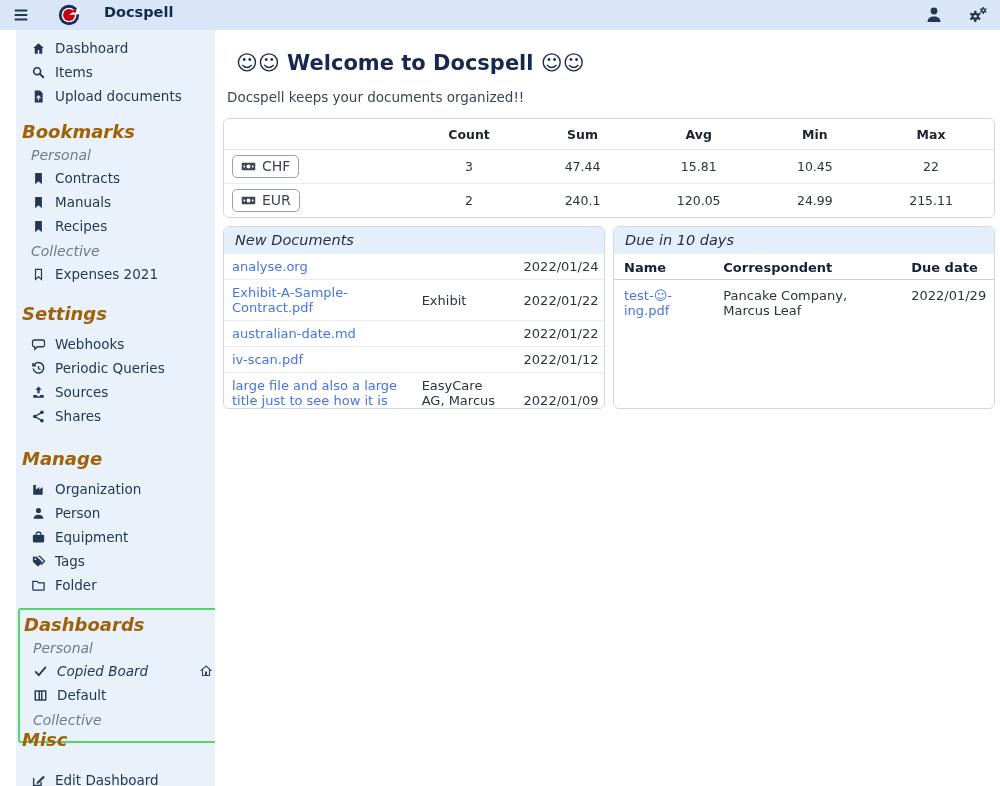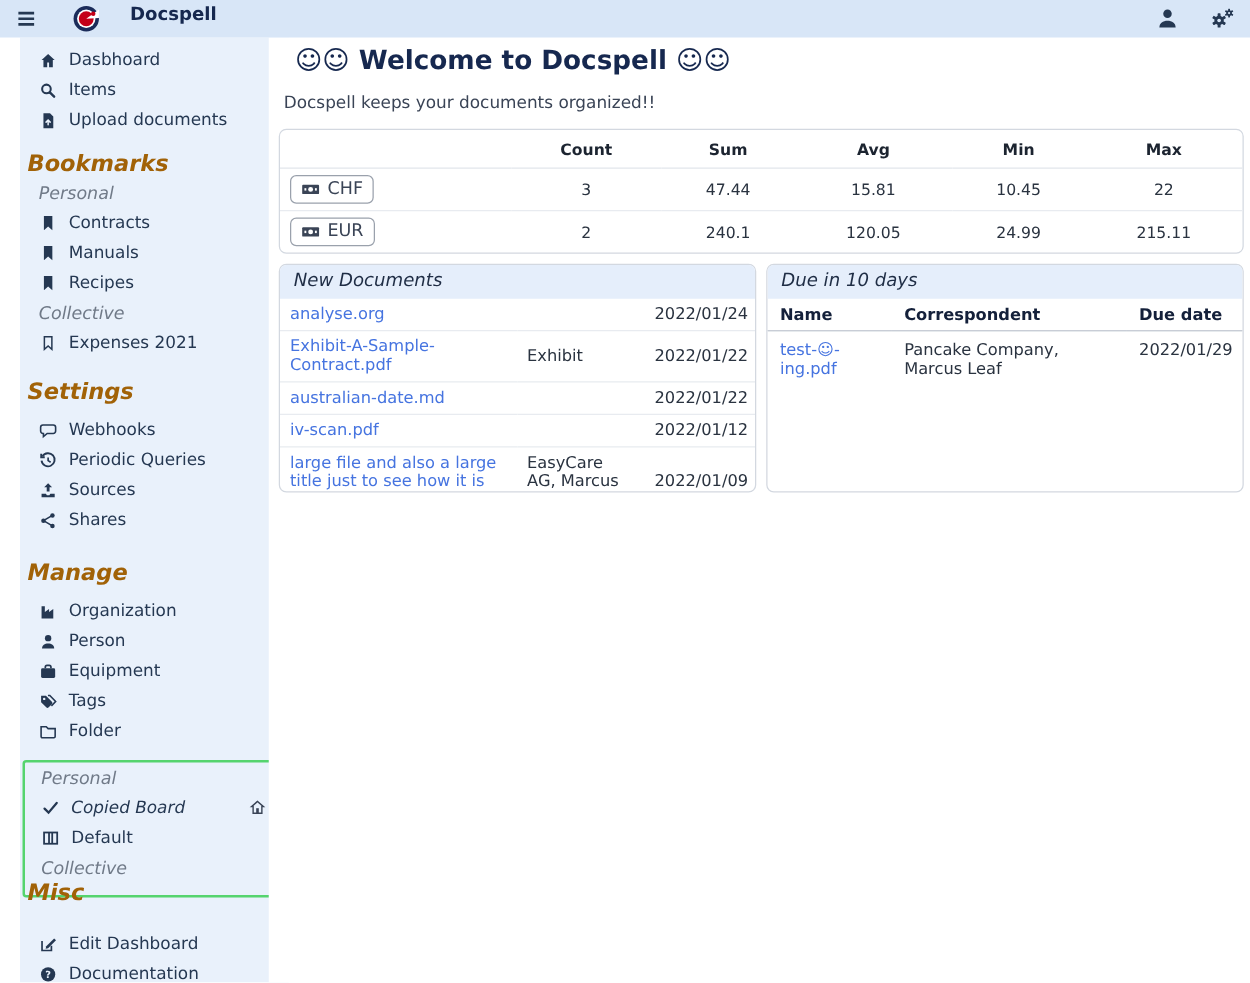--- a/index.html
+++ b/index.html
@@ -47,21 +47,21 @@
   .green-box .side-item{padding-left:13px;}
   .item-right-ic{margin-left:auto;margin-right:4px;width:14px;height:14px;color:#3a4456;}
   .italic-label{font-style:italic;}
   .misc-title{margin-top:-14px;position:relative;}
   .misc-gap{height:13px;}
   
   .main{
     position:absolute;left:215px;top:30px;right:0;bottom:0;background:#ffffff;
     box-sizing:border-box;padding:4px 5px 0 8px;overflow:hidden;
   }
-  .page-title{font-size:21px;font-weight:700;color:#16284f;margin:2px 0 0 13px;}
+  .page-title{font-size:21px;font-weight:700;color:#16284f;margin:17px 0 0 13px;}
   .page-subtitle{font-size:13.5px;color:#3a4456;margin:14px 0 0 4px;}
   .stats-card{margin-top:13px;border:1px solid #d3d8e0;border-radius:6px;overflow:hidden;background:#fff;}
   table{border-collapse:collapse;width:100%;}
   .stats-table{font-size:12.5px;}
   .stats-table th{padding:8px 4px 7px;font-weight:700;color:#1c2430;text-align:center;border-bottom:1px solid #e2e6ec;}
   .stats-table th:first-child{width:24%;}
   .stats-table td{padding:5px 4px;text-align:center;color:#2a3340;border-bottom:1px solid #e8ebf0;}
   .stats-table tr:last-child td{border-bottom:none;}
   .stats-table td.cur-cell{text-align:left;padding-left:8px;}
   .cur-badge{
@@ -280,20 +280,21 @@
   <div class="side-item">
     <span class="ic">
         <svg viewBox="0 0 20 20" fill="none">
           <path d="M2.5 4.5H8l2 2h7.5V15a1.3 1.3 0 0 1-1.3 1.3H3.8A1.3 1.3 0 0 1 2.5 15z" stroke="currentColor" stroke-width="1.7"></path>
         </svg>
       </span>
     <span>Folder</span>
   </div>
 
   <div class="green-box">
+    <div class="section-title">Dashboards</div>
     <div class="group-label">Personal</div>
     <div class="side-item">
       <span class="ic">
           <svg viewBox="0 0 20 20" fill="none">
             <path d="M3.5 10.5l4.3 4.3 8.7-10.3" stroke="currentColor" stroke-width="2.4" stroke-linecap="round"></path>
           </svg>
         </span>
       <span class="italic-label">Copied Board</span>
       <span class="item-right-ic">
           <svg viewBox="0 0 20 20" fill="none">

